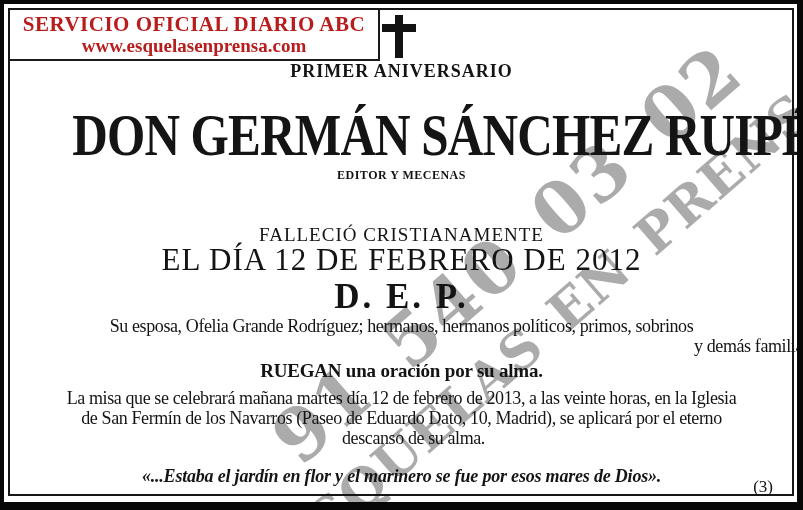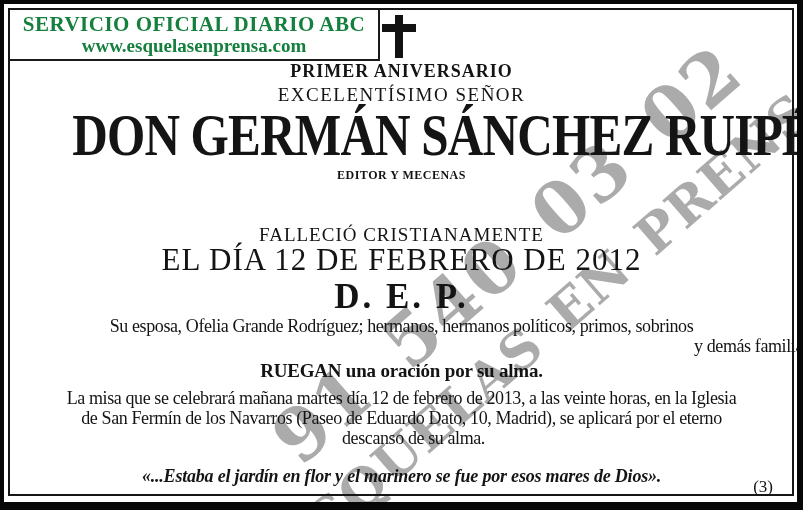--- a/index.html
+++ b/index.html
@@ -78,21 +78,21 @@
   }
 
   .header-box {
     position: absolute;
     left: 10px; top: 10px;
     width: 370px; height: 51px;
     border-right: 2px solid #1a1a1a;
     border-bottom: 2px solid #1a1a1a;
     box-sizing: border-box;
     text-align: center;
-    color: #15803d;
+    color: #b91c1c;
     font-weight: bold;
     padding-top: 2px;
   }
   .hb-line1 { font-size: 21px; line-height: 24px; letter-spacing: 0.5px; }
   .hb-line2 { font-size: 19px; line-height: 20px; }
 
   .cross { position: absolute; left: 0; top: 0; }
   .cross-v { position: absolute; left: 395px; top: 15px; width: 8px; height: 43px; background: #121212; }
   .cross-h { position: absolute; left: 382px; top: 24px; width: 34px; height: 8px; background: #121212; }
 
@@ -145,21 +145,20 @@
       <div class="hb-line1">SERVICIO OFICIAL DIARIO ABC</div>
       <div class="hb-line2">www.esquelasenprensa.com</div>
     </div>
 
     <div class="cross">
       <div class="cross-v"></div>
       <div class="cross-h"></div>
     </div>
 
     <div class="row anniversary">PRIMER ANIVERSARIO</div>
-    <div class="row honorific">EXCELENTÍSIMO SEÑOR</div>
     <div class="row deceased-name">DON GERMÁN SÁNCHEZ RUIPÉREZ</div>
     <div class="row title1">EDITOR Y MECENAS</div>
     <div class="row fallecio">FALLECIÓ CRISTIANAMENTE</div>
     <div class="row death-date">EL DÍA 12 DE FEBRERO DE 2012</div>
     <div class="row dep">D. E. P.</div>
 
     <div class="row body-line family-l1">Su esposa, Ofelia Grande Rodríguez; hermanos, hermanos políticos, primos, sobrinos</div>
     <div class="row body-line family-l2">y demás familia</div>
 
     <div class="row plea">RUEGAN una oración por su alma.</div>

